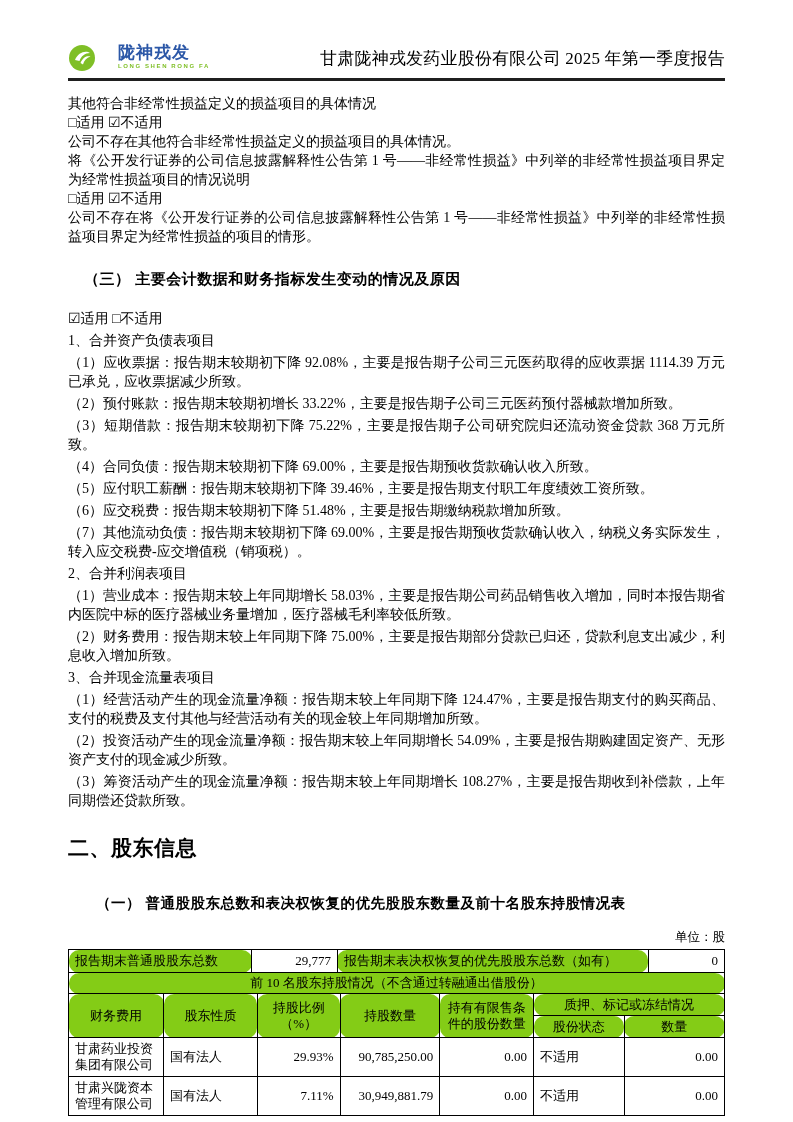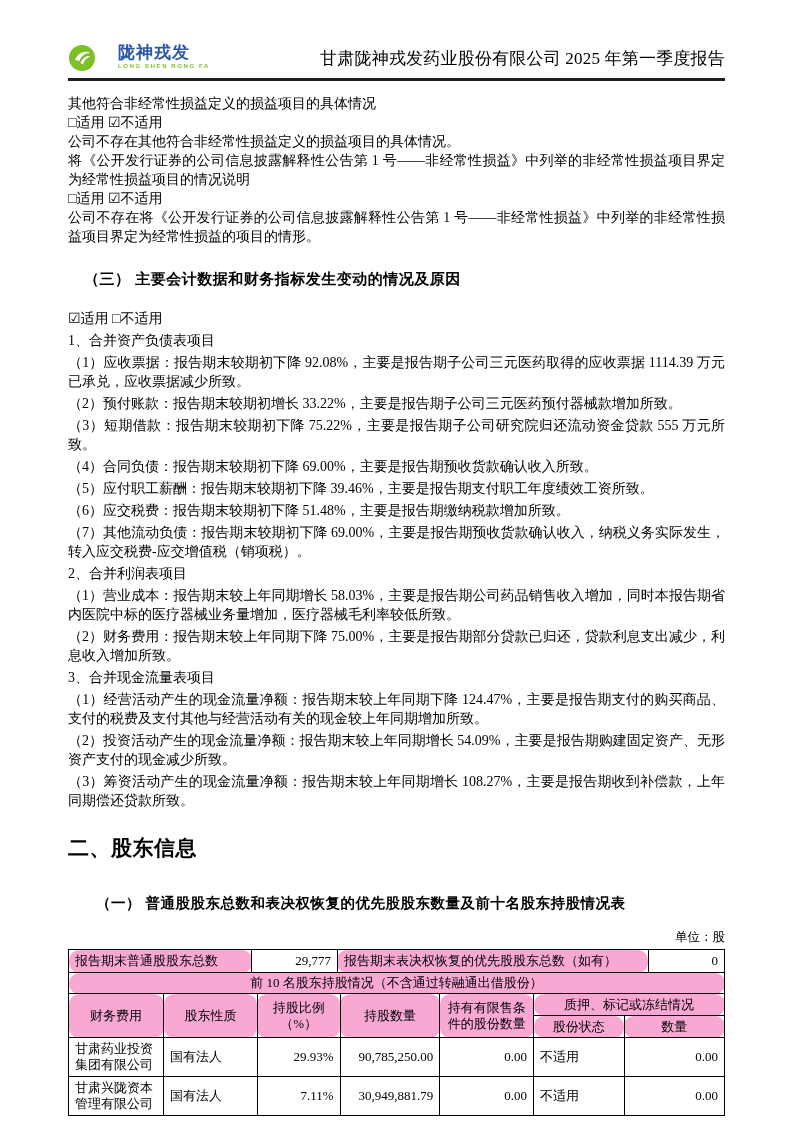--- a/index.html
+++ b/index.html
@@ -53,21 +53,21 @@
   .applicable { margin-bottom:3px; }
 
   .unit-line { text-align:right; font-size:12.5px; margin-top:16px; margin-bottom:3px; }
 
   
   table { width:100%; border-collapse:collapse; table-layout:fixed; font-size:13px; }
   td {
     border:1px solid #000; padding:2px 6px; vertical-align:middle;
     line-height:16px; overflow:hidden;
   }
-  .gray { background:#f9a8d4;border-radius:10px; }
+  .gray { background:#84cc16;border-radius:10px; }
   .c { text-align:center; }
   .r { text-align:right; }
   .pre { white-space:pre-line; }
   .stack { margin-top:-1px; }
   .tbl-summary td { height:23px; }
   .tbl-band td { height:21px; }
   .tbl-main .hdr td { height:22px; }
   .tbl-main .data td { height:39px; }
 
   
@@ -104,21 +104,21 @@
     <p style="margin-bottom:0">公司不存在将《公开发行证券的公司信息披露解释性公告第 1 号——非经常性损益》中列举的非经常性损益项目界定为经常性损益的项目的情形。</p>
   </div>
 
   <div class="h3">（三） 主要会计数据和财务指标发生变动的情况及原因</div>
 
   <div class="paras">
     <p class="applicable">☑适用 □不适用</p>
     <p>1、合并资产负债表项目</p>
     <p>（1）应收票据：报告期末较期初下降 92.08%，主要是报告期子公司三元医药取得的应收票据 1114.39 万元已承兑，应收票据减少所致。</p>
     <p>（2）预付账款：报告期末较期初增长 33.22%，主要是报告期子公司三元医药预付器械款增加所致。</p>
-    <p>（3）短期借款：报告期末较期初下降 75.22%，主要是报告期子公司研究院归还流动资金贷款 555 万元所致。</p>
+    <p>（3）短期借款：报告期末较期初下降 75.22%，主要是报告期子公司研究院归还流动资金贷款 368 万元所致。</p>
     <p>（4）合同负债：报告期末较期初下降 69.00%，主要是报告期预收货款确认收入所致。</p>
     <p>（5）应付职工薪酬：报告期末较期初下降 39.46%，主要是报告期支付职工年度绩效工资所致。</p>
     <p>（6）应交税费：报告期末较期初下降 51.48%，主要是报告期缴纳税款增加所致。</p>
     <p>（7）其他流动负债：报告期末较期初下降 69.00%，主要是报告期预收货款确认收入，纳税义务实际发生，转入应交税费-应交增值税（销项税）。</p>
     <p>2、合并利润表项目</p>
     <p>（1）营业成本：报告期末较上年同期增长 58.03%，主要是报告期公司药品销售收入增加，同时本报告期省内医院中标的医疗器械业务量增加，医疗器械毛利率较低所致。</p>
     <p>（2）财务费用：报告期末较上年同期下降 75.00%，主要是报告期部分贷款已归还，贷款利息支出减少，利息收入增加所致。</p>
     <p>3、合并现金流量表项目</p>
     <p>（1）经营活动产生的现金流量净额：报告期末较上年同期下降 124.47%，主要是报告期支付的购买商品、支付的税费及支付其他与经营活动有关的现金较上年同期增加所致。</p>
     <p>（2）投资活动产生的现金流量净额：报告期末较上年同期增长 54.09%，主要是报告期购建固定资产、无形资产支付的现金减少所致。</p>

